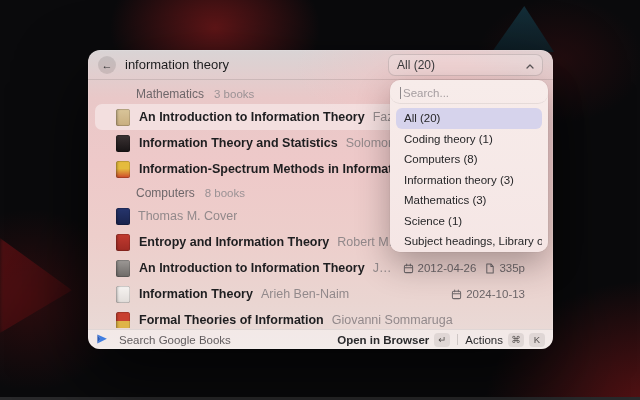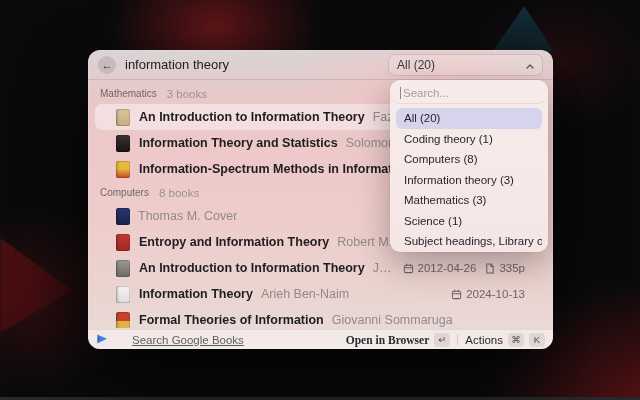--- a/index.html
+++ b/index.html
@@ -32,40 +32,40 @@
   .back-btn { width:18px; height:18px; border-radius:50%; background:rgba(0,0,0,0.10); border:none;
     color:#2c2c2e; font-size:11px; line-height:18px; text-align:center; cursor:default; flex:0 0 auto; }
   .query { margin-left:9px; font-size:13px; color:#1d1d1f; flex:1 1 auto; white-space:nowrap; }
   .filter-btn { width:155px; height:22px; border-radius:7px; border:1px solid rgba(0,0,0,0.13);
     background:rgba(255,255,255,0.20); display:flex; align-items:center; justify-content:space-between;
     padding:0 8px; font-size:12px; color:#3a3a3c; }
 
   
   .list { padding:3px 10px 0 10px; height:248px; overflow:hidden; }
   .sec { display:flex; align-items:center; gap:10px; height:21px; padding:0 2px; }
-  .sec-t { font-size:10px; color:#6e676a; }
+  .sec-t { font-size:12px; color:#6e676a;margin-left:36px; }
   .sec-c { font-size:11.5px; color:#9b9295; }
   .row { display:flex; align-items:center; height:26px; border-radius:7px; padding:0 21px; margin:0 -3px; white-space:nowrap; overflow:hidden; }
   .row.sel { background:rgba(255,255,255,0.42); }
   .cover { width:14px; height:17px; border-radius:2.5px; flex:0 0 auto;
     box-shadow:inset 0 0 0 0.5px rgba(0,0,0,0.25), inset 2px 0 2px rgba(0,0,0,0.18); }
   .title { margin-left:9px; font-size:12.5px; font-weight:700; color:#1e1e20; }
   .author { margin-left:8px; font-size:12.5px; color:#92898b; overflow:hidden; text-overflow:ellipsis; }
   .accwrap { margin-left:auto; display:flex; gap:9px; flex:0 0 auto; padding-left:8px; }
   .acc { display:flex; align-items:center; gap:4px; font-size:11.5px; color:#6d6669; }
   .acc svg { display:block; }
 
   
   .footer { position:absolute; left:0; right:0; bottom:0; height:20px; border-radius:0 0 12px 12px;
     background:rgba(255,255,255,0.42); border-top:1px solid rgba(0,0,0,0.08);
     display:flex; align-items:center; padding:0 8px; }
-  .f-left { display:flex; align-items:center; gap:24px; font-size:11.5px; color:#615c5e;text-decoration:underline; }
+  .f-left { display:flex; align-items:center; gap:11px; font-size:11.5px; color:#615c5e; }
   .f-right { margin-left:auto; display:flex; align-items:center; gap:7px; }
   .f-action { display:flex; align-items:center; gap:5px; font-size:11.5px; color:#2b2b2d; }
-  .f-action .lbl-bold { font-weight:700;font-family:Liberation Serif, serif; }
+  .f-action .lbl-bold { font-weight:700; }
   .key { min-width:16px; height:14px; padding:0 3px; border-radius:4px; background:rgba(0,0,0,0.08);
     color:#55504f; font-size:9.5px; line-height:14px; text-align:center; display:inline-block; }
   .vdiv { width:1px; height:11px; background:rgba(0,0,0,0.15); }
 
   
   .dropdown { position:absolute; left:302px; top:30px; width:158px; height:172px; border-radius:10px;
     background:linear-gradient(180deg,#f7ecea 0%, #f5e6e5 100%);
     box-shadow:0 12px 34px rgba(0,0,0,0.30), 0 0 0 0.5px rgba(0,0,0,0.06);
     overflow:hidden; z-index:5; }
   .dd-search { height:24px; display:flex; align-items:center; padding:2px 10px 0 10px; border-bottom:1px solid rgba(0,0,0,0.07);border-radius:10px; }

